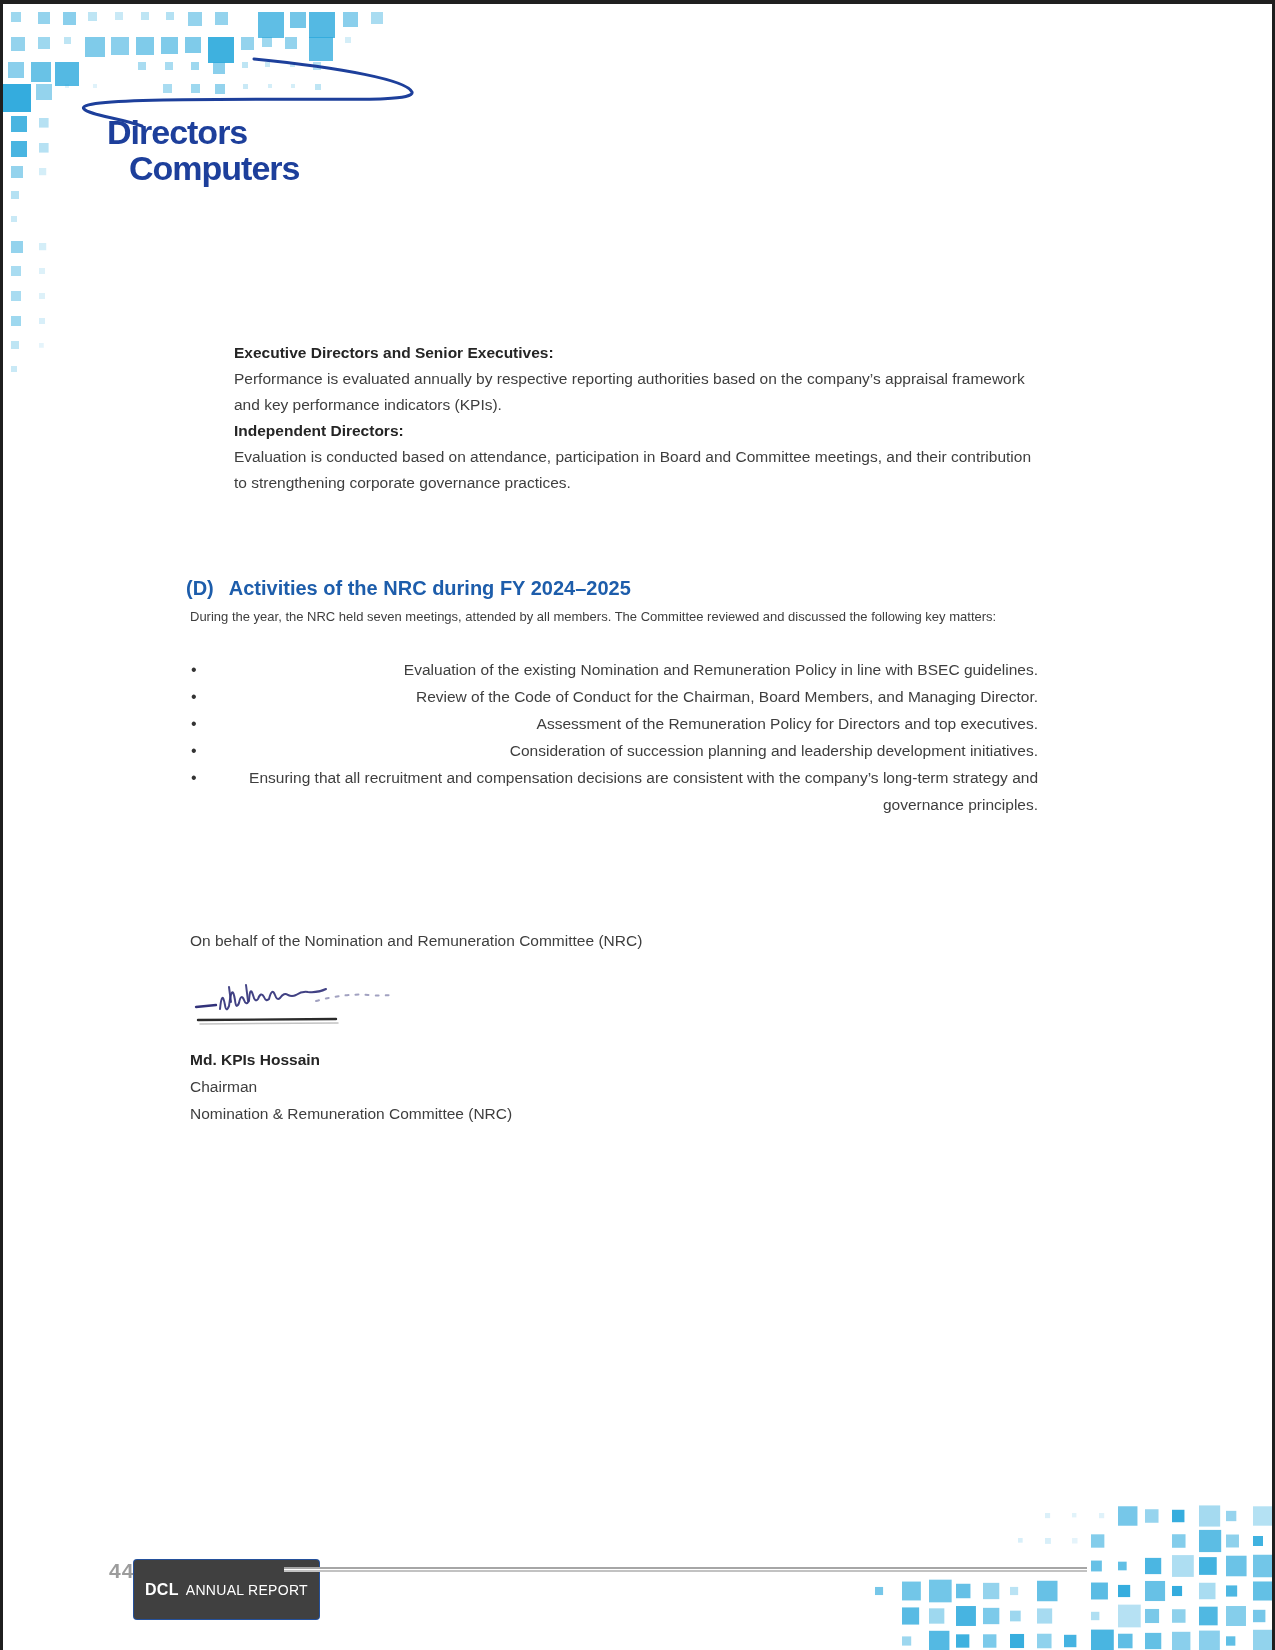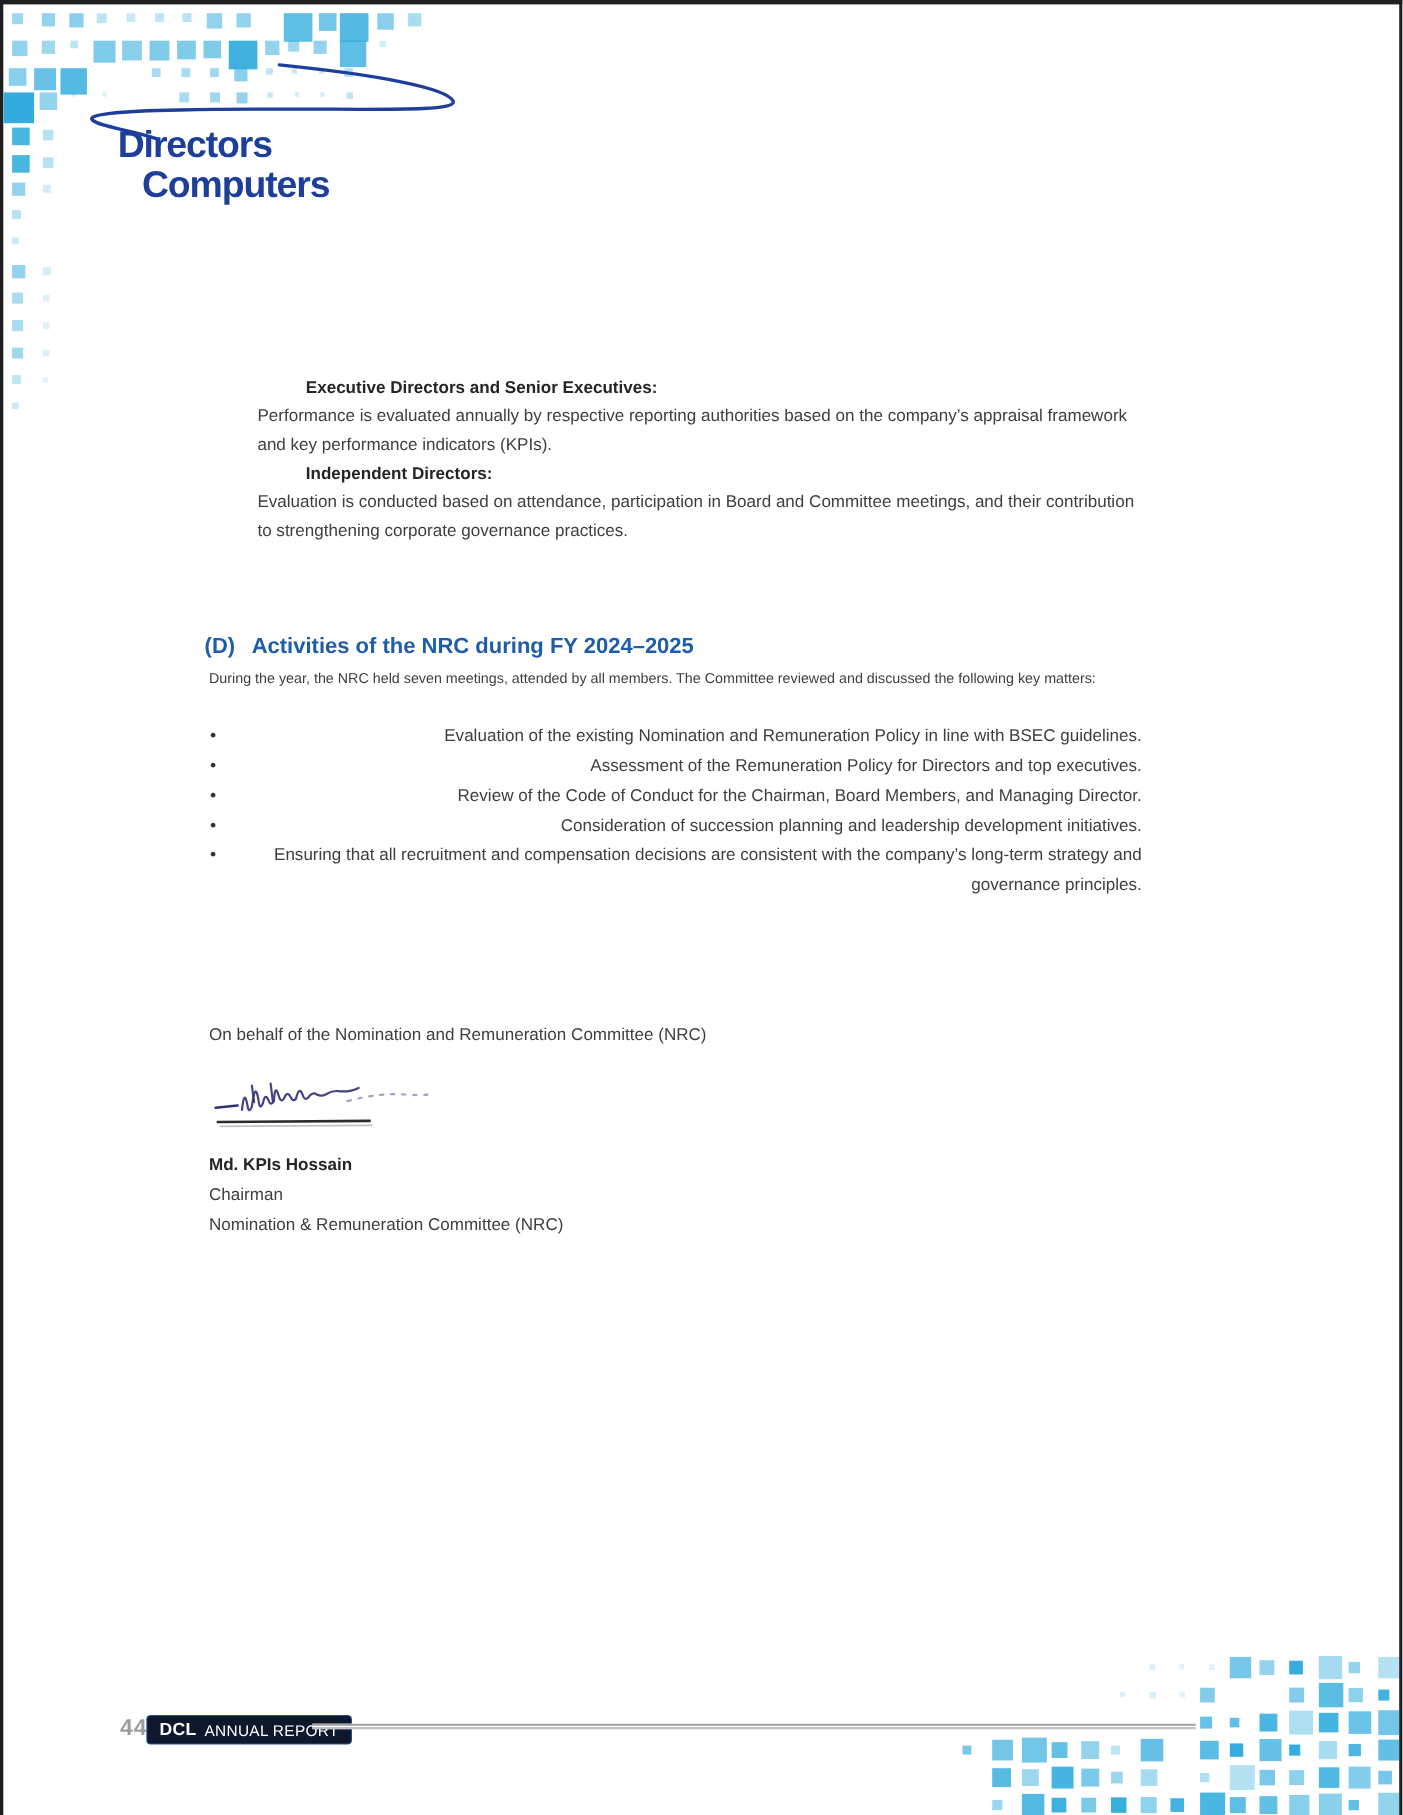--- a/index.html
+++ b/index.html
@@ -23,39 +23,39 @@
     font-weight:bold;font-size:34px;line-height:36px;
     letter-spacing:-1px;color:#1d3f9b;
   }
   .logo .l2{margin-left:22px;display:block;}
   #brand-curve{left:0;top:0;}
   .heading{font-size:20px;font-weight:bold;color:#1d5dab;}
   .heading .hlabel{margin-right:9px;}
   #section-d .heading .hlabel{margin-right:15px;}
   #section-c{position:absolute;left:183px;top:300px;width:852px;}
   .c-body{margin-top:36px;margin-left:48px;width:806px;font-size:15.5px;line-height:26px;}
-  .c-body .lead{font-weight:bold;color:#252525;margin-left:44px;}
+  .c-body .lead{font-weight:bold;color:#252525;}
   .c-body p{margin:0;}
   #section-d{position:absolute;left:183px;top:573px;width:856px;}
   #section-d .intro{margin:6px 0 0 4px;width:838px;font-size:13px;line-height:22px;}
   #section-d ul{list-style:none;margin:28px 0 0 0;padding:0 0 0 4px;width:848px;text-align:right;}
   #section-d li{position:relative;padding-left:35px;font-size:15.5px;line-height:27px;}
   #section-d li::before{content:"\2022";position:absolute;left:1px;top:0;font-size:16px;color:#333;}
   #onbehalf{position:absolute;left:187px;top:928px;font-size:15.5px;}
   #signature{left:185px;top:975px;}
   #signer{position:absolute;left:187px;top:1042px;font-size:15.5px;line-height:27px;}
   #signer .name{font-weight:bold;color:#252525;}
   .footer-pageno{
     position:absolute;left:106px;top:1555px;
     font-size:21px;font-weight:bold;color:#9c9c9c;letter-spacing:1px;
   }
   .footer-badge{
     position:absolute;left:131px;top:1556px;height:25px;
-    display:flex;align-items:center;gap:7px;padding:0 11px;
-    background:#0f172a;border-radius:3px;box-shadow:0 0 0 1px #24509a;
+    display:flex;align-items:center;gap:7px;padding:17px 11px;
+    background:#404040;border-radius:3px;box-shadow:0 0 0 1px #24509a;
     color:#ffffff;white-space:nowrap;
   }
   .footer-badge .brand{font-weight:bold;font-size:16px;letter-spacing:.3px;}
   .footer-badge .label{font-size:14px;letter-spacing:.3px;}
   .footer-rule{
     position:absolute;left:281px;top:1563px;width:803px;height:5px;
     border-top:2px solid #a6a6a6;border-bottom:2px solid #c2c2c2;
     box-sizing:border-box;background:#fff;
   }
 </style>
@@ -221,22 +221,22 @@
     </div>
   </div>
 
   <div id="section-d">
     <div class="heading">
       <span class="hlabel">(D)</span><span>Activities of the NRC during FY 2024–2025</span>
     </div>
     <p class="intro">During the year, the NRC held seven meetings, attended by all members. The Committee reviewed and discussed the following key matters:</p>
     <ul>
       <li><span>Evaluation of the existing Nomination and Remuneration Policy in line with BSEC guidelines.</span></li>
+      <li><span>Review of the Code of Conduct for the Chairman, Board Members, and Managing Director.</span></li>
       <li><span>Assessment of the Remuneration Policy for Directors and top executives.</span></li>
-      <li><span>Review of the Code of Conduct for the Chairman, Board Members, and Managing Director.</span></li>
       <li><span>Consideration of succession planning and leadership development initiatives.</span></li>
       <li><span>Ensuring that all recruitment and compensation decisions are consistent with the company’s long-term strategy and governance principles.</span></li>
     </ul>
   </div>
 
   <div id="onbehalf">On behalf of the Nomination and Remuneration Committee (NRC)</div>
 
   <svg id="signature" class="deco" width="225" height="55" viewBox="0 0 225 55">
     <path d="M 8 28 L 28 26" fill="none" stroke="#32327a" stroke-width="2.4" stroke-linecap="round"></path>
     <path d="M 32 30 q 2 -20 5 -4 q 1 8 4 1 q 3 -24 6 -6 q 1 10 4 3 q 2 -10 5 -3 q 2 6 5 1 q 1 -16 4 -6 q 2 8 5 4 q 3 -8 6 -2 q 2 5 5 2 q 3 -12 6 -4 q 2 6 5 3 q 4 -6 8 -3 q 4 2 8 0 q 6 -4 12 -3 q 10 1 18 -3" fill="none" stroke="#32327a" stroke-width="2" stroke-linecap="round" opacity="0.92"></path>

